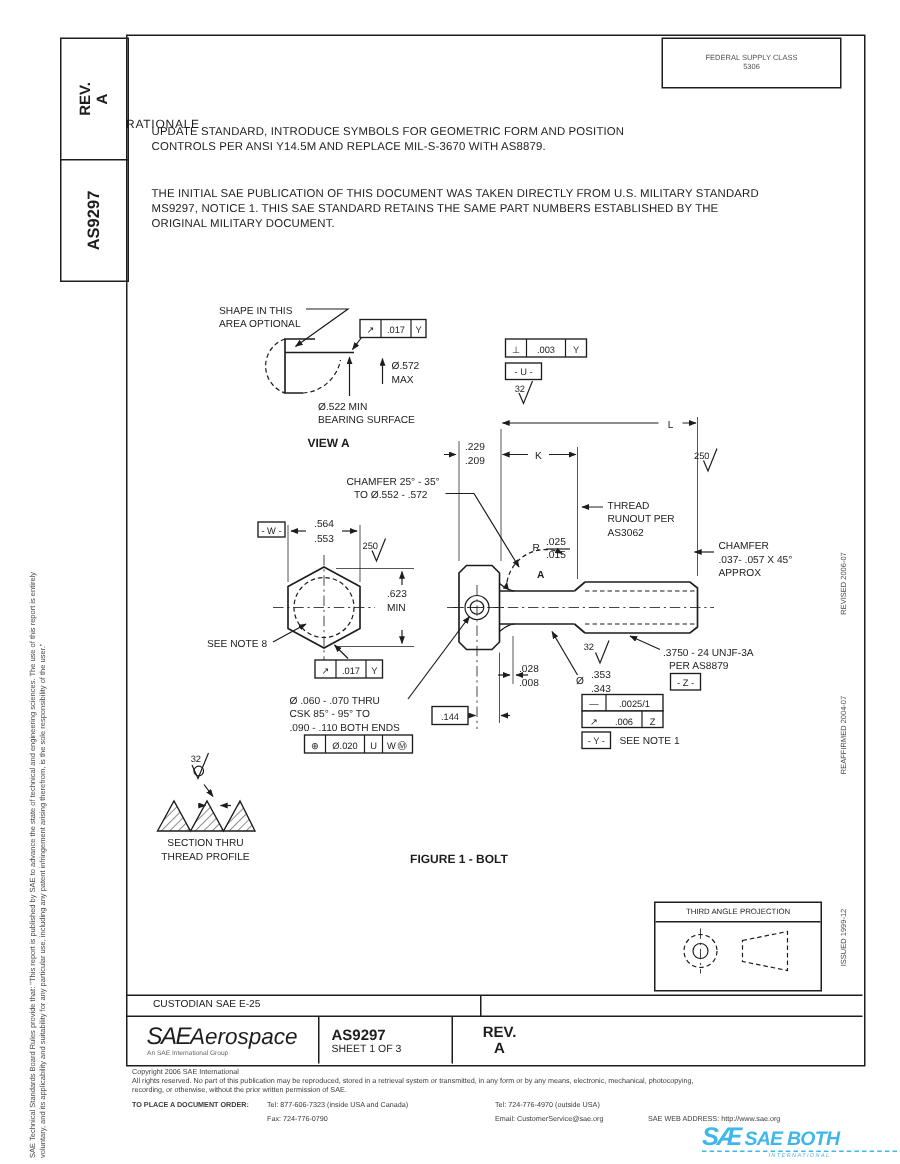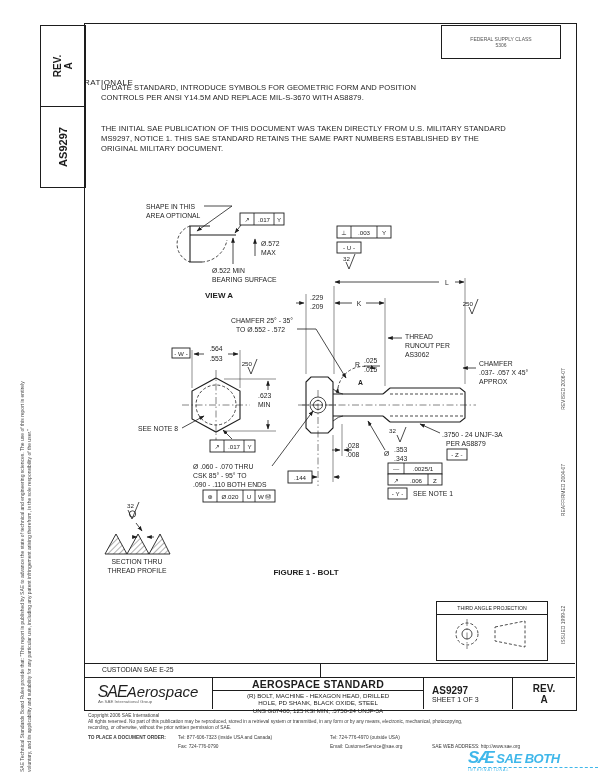--- a/index.html
+++ b/index.html
@@ -353,47 +353,41 @@
     <div class="abs" style="left:236px;top:0;height:14px;border-left:1.2px solid #1d1d1d;"></div>
   </div>
 
   <div class="abs" style="left:84px;top:677px;width:491px;height:32px;border-top:1.5px solid #1d1d1d;display:flex;box-sizing:border-box;">
     <div class="tb-cell" style="width:128px;border-left:none;">
       <div style="font-style:italic;line-height:15px;">
         <span style="font-size:16px;font-weight:normal;letter-spacing:-1px;">SAE</span><span style="font-size:15px;margin-top:16px;">Aerospace</span>
       </div>
       <div style="font-size:4.4px;color:#666;align-self:flex-start;margin-left:14px;">An SAE International Group</div>
     </div>
-    <div class="tb-cell" style="width:211px;justify-content:flex-start;">
-      <div style="font-size:10.5px;font-weight:bold;border-bottom:1.2px solid #1d1d1d;width:100%;text-align:center;letter-spacing:.3px;">AEROSPACE STANDARD</div>
-      <div style="font-size:6.2px;line-height:7.4px;text-align:center;white-space:pre-line;padding-top:1px;">(R) BOLT, MACHINE - HEXAGON HEAD, DRILLED
-HOLE, PD SHANK, BLACK OXIDE, STEEL
-UNS G87400, 125 KSI MIN, .3750-24 UNJF-3A</div>
-    </div>
     <div class="tb-cell" style="width:89px;align-items:flex-start;padding-left:8px;">
       <div style="font-size:10px;font-weight:bold;">AS9297</div>
       <div style="font-size:7px;">SHEET 1 OF 3</div>
     </div>
     <div class="tb-cell" style="width:63px;">
       <div style="font-size:10px;font-weight:bold;">REV.</div>
       <div style="font-size:10px;font-weight:bold;">A</div>
     </div>
   </div>
 
   <div class="abs footnote" style="left:88px;top:713px;width:480px;">Copyright 2006 SAE International</div>
   <div class="abs footnote" style="left:88px;top:719px;width:485px;">All rights reserved. No part of this publication may be reproduced, stored in a retrieval system or transmitted, in any form or by any means, electronic, mechanical, photocopying,
 recording, or otherwise, without the prior written permission of SAE.</div>
   <div class="abs footnote" style="left:88px;top:735px;font-weight:bold;">TO PLACE A DOCUMENT ORDER:</div>
   <div class="abs footnote" style="left:178px;top:735px;">Tel: 877-606-7323 (inside USA and Canada)</div>
   <div class="abs footnote" style="left:330px;top:735px;">Tel: 724-776-4970 (outside USA)</div>
   <div class="abs footnote" style="left:178px;top:744px;">Fax: 724-776-0790</div>
   <div class="abs footnote" style="left:330px;top:744px;">Email: CustomerService@sae.org</div>
   <div class="abs footnote" style="left:432px;top:744px;">SAE WEB ADDRESS: http://www.sae.org</div>
 
-  <div class="abs wm" style="left:468px;top:748px;width:130px;">
+  <div class="abs wm" style="left:468px;top:748px;width:130px;text-align:center;">
     <div style="display:flex;align-items:baseline;gap:3px;">
       <span style="font-size:17px;letter-spacing:-1.5px;">SÆ</span>
       <span style="font-size:13px;letter-spacing:-.5px;">SAE BOTH</span>
     </div>
     <div style="font-size:3.6px;font-weight:normal;letter-spacing:1px;border-top:1px dashed #2bb0e8;margin-top:-1px;">INTERNATIONAL</div>
   </div>
 
 </div>
 
 </body></html>

